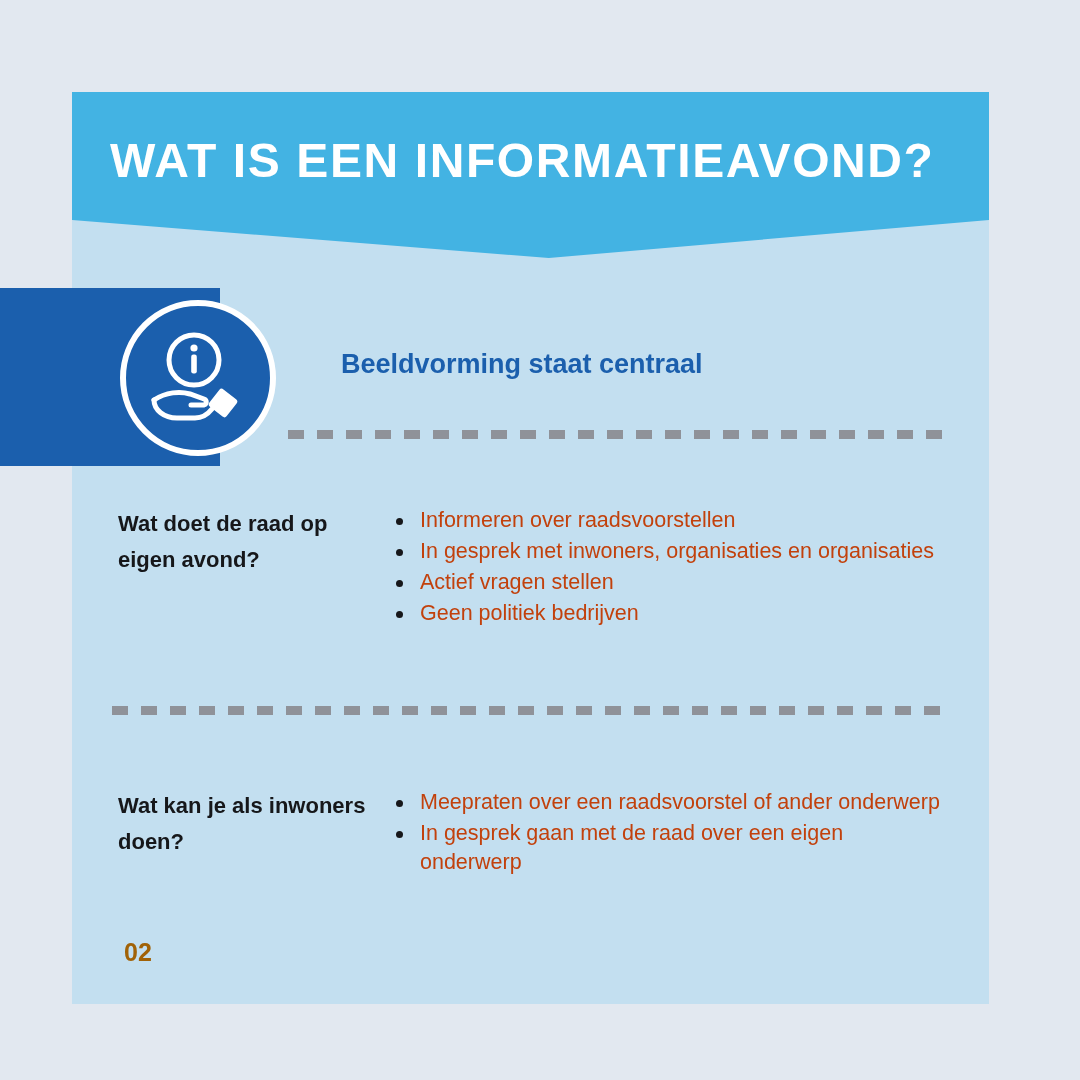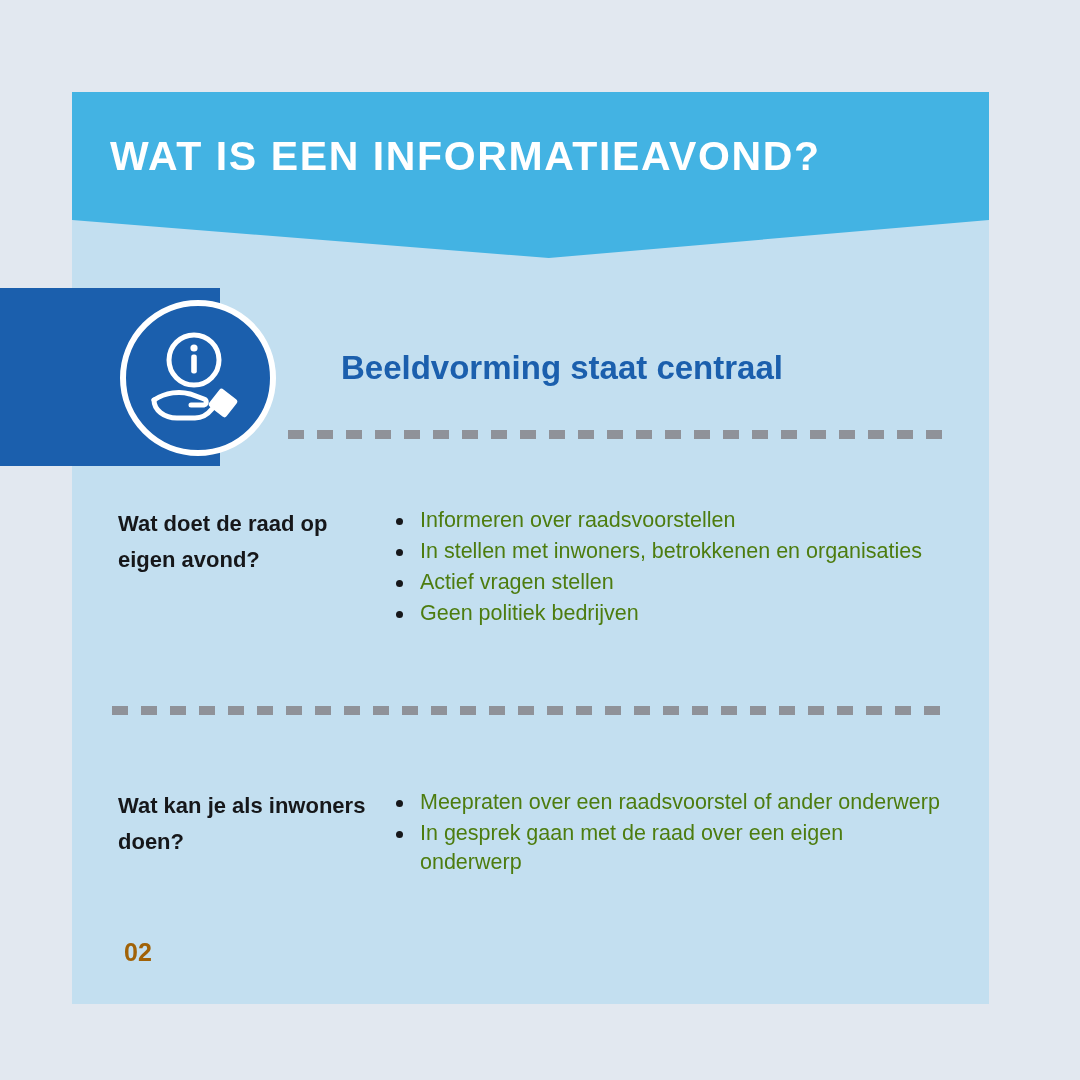--- a/index.html
+++ b/index.html
@@ -35,21 +35,21 @@
     left: 72px; top: 220px;
     width: 917px; height: 38px;
     background: #43b3e3;
     clip-path: polygon(0 0, 100% 0, 52% 100%);
   }
   .header-title {
     position: absolute;
     left: 110px; top: 133px;
     width: 860px;
     color: #ffffff;
-    font-size: 41px;
+    font-size: 48px;
     font-weight: bold;
     letter-spacing: 1.6px;
   }
 
   
   .left-tab {
     position: absolute;
     left: 0px; top: 288px;
     width: 220px; height: 178px;
     background: #1b5fad;
@@ -67,21 +67,21 @@
     align-items: center;
     justify-content: center;
   }
   .icon-circle svg { display: block; }
 
   
   .subtitle {
     position: absolute;
     left: 341px; top: 349px;
     color: #1b5fad;
-    font-size: 33px;
+    font-size: 27px;
     font-weight: bold;
   }
 
   
   .dots {
     position: absolute;
     height: 9px;
     background-image: repeating-linear-gradient(to right,
       #8f9299 0px, #8f9299 16px, rgba(0,0,0,0) 16px, rgba(0,0,0,0) 29px);
   }
@@ -97,21 +97,21 @@
     line-height: 36px;
     width: 250px;
   }
   .bullets {
     list-style: none;
     width: 560px;
   }
   .bullets li {
     position: relative;
     font-size: 21.5px;
-    color: #4d7c0f;
+    color: #c2410c;
     line-height: 29px;
     padding-left: 32px;
     margin-bottom: 2px;
   }
   .bullets li::before {
     content: "";
     position: absolute;
     left: 8px; top: 12px;
     width: 7px; height: 7px;
     border-radius: 50%;
@@ -160,21 +160,21 @@
   </div>
 
   <div class="subtitle">Beeldvorming staat centraal</div>
 
   <div class="dots dots-1"></div>
   <div class="dots dots-2"></div>
 
   <div class="block block-label b1-label">Wat doet de raad op eigen avond?</div>
   <ul class="block bullets b1-list">
     <li>Informeren over raadsvoorstellen</li>
-    <li>In stellen met inwoners, betrokkenen en organisaties</li>
+    <li>In gesprek met inwoners, organisaties en organisaties</li>
     <li>Actief vragen stellen</li>
     <li><b>Geen</b><span> politiek bedrijven</span></li>
   </ul>
 
   <div class="block block-label b2-label">Wat kan je als inwoners doen?</div>
   <ul class="block bullets b2-list">
     <li>Meepraten over een raadsvoorstel of ander onderwerp</li>
     <li>In gesprek gaan met de raad over een eigen onderwerp</li>
   </ul>
 

